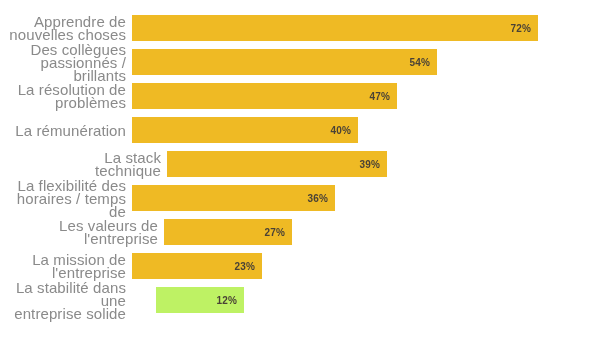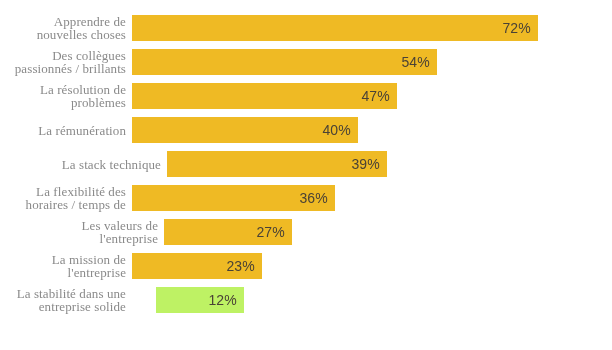--- a/index.html
+++ b/index.html
@@ -34,46 +34,45 @@
     display: flex;
     align-items: center;
   }
   .row-label {
     width: 132px;
     flex: 0 0 132px;
     text-align: right;
     padding-right: 6px;
     box-sizing: border-box;
     color: #8a8a8a;
-    font-size: 13px;
+    font-size: 15px;
     line-height: 13px;
     letter-spacing: 0.1px;
     white-space: pre-line;
-    font-family: Liberation Serif, serif;
   }
   .bar-area {
     position: relative;
     flex: 1 1 auto;
     height: 26px;
   }
   .bar {
     position: absolute;
     left: 0;
     top: 0;
     height: 26px;
     background: #efba24;
     display: flex;
     align-items: center;
     justify-content: flex-end;
     box-sizing: border-box;
   }
   .bar-value {
     color: #4a4236;
-    font-size: 14px;
-    font-weight: normal;
+    font-size: 10px;
+    font-weight: bold;
     letter-spacing: 0.2px;
     padding-right: 7px;
     white-space: nowrap;
   }
   .bar-value.outside {
     position: absolute;
     color: #4a4236;
     padding-right: 0;
     padding-left: 9px;
   }

